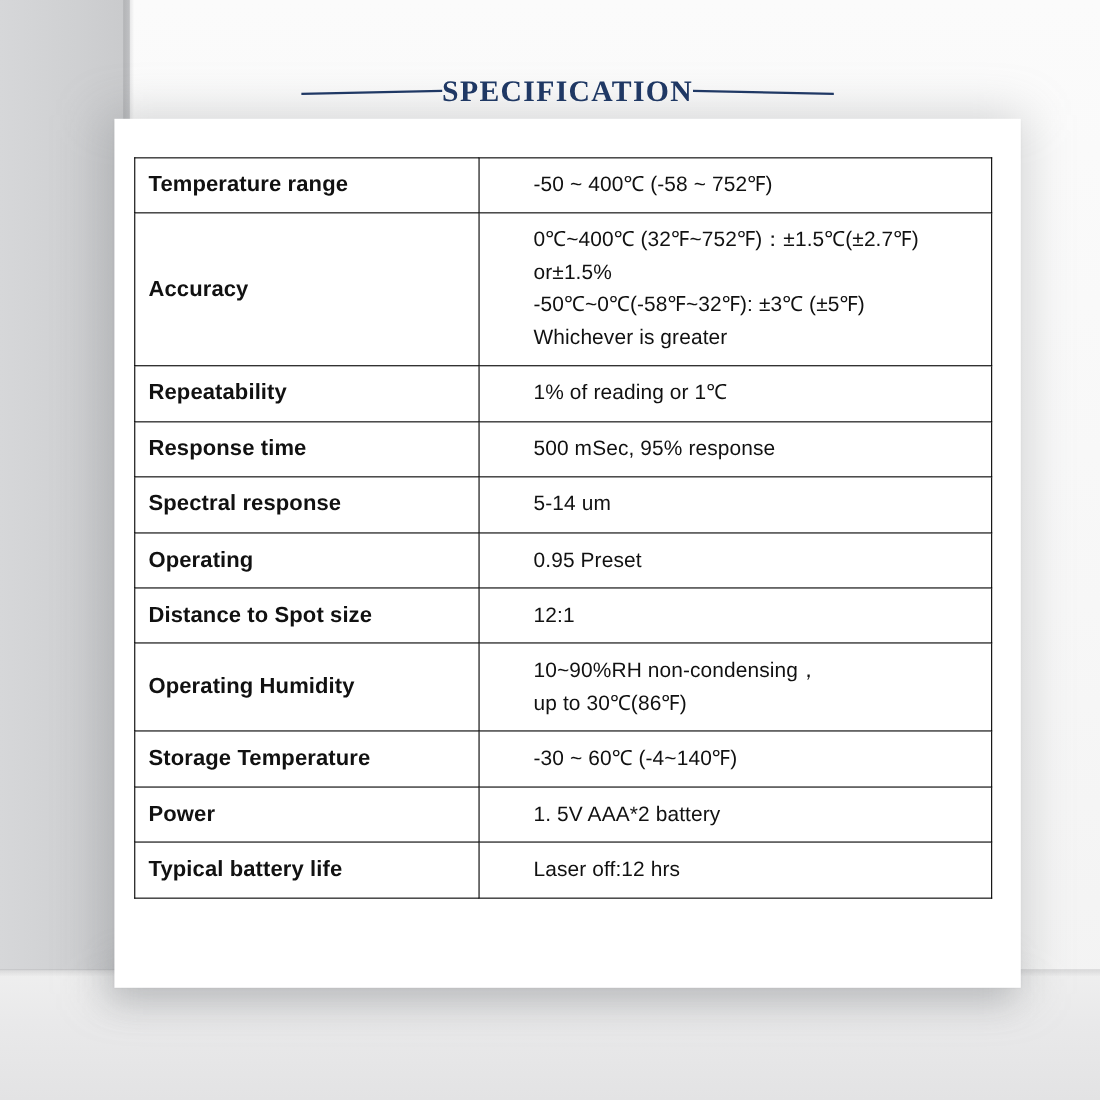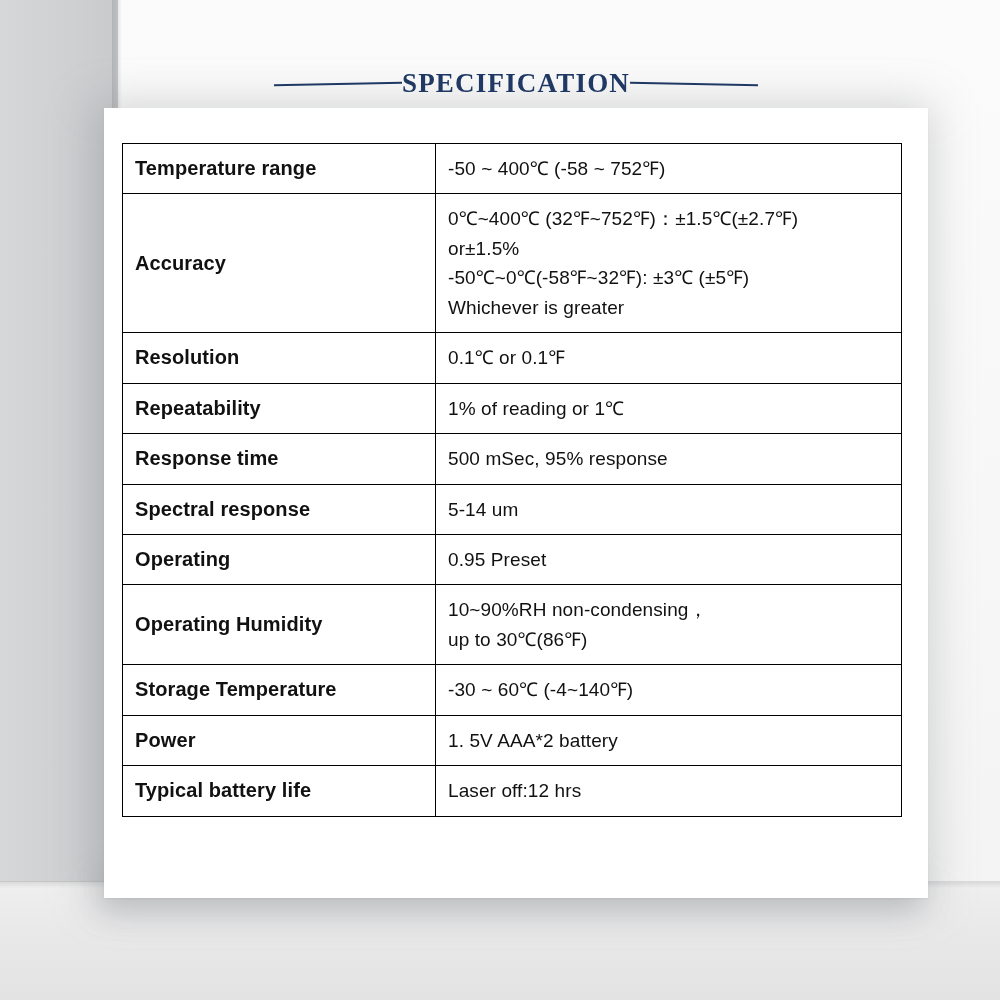--- a/index.html
+++ b/index.html
@@ -141,20 +141,21 @@
   }
   .spec-table td.value {
     font-size: 19px;
     font-weight: normal;
     color: #111111;
     letter-spacing: 0.1px;
   }
   .value-line {
     display: block;
     line-height: 1.55;
+    margin-left: 37px;
   }
   .cell-tall { padding-top: 16px; padding-bottom: 16px; }
 </style>
 </head>
 <body>
 
 <div class="scene">
 
   <div class="wall-left"></div>
   <div class="wall-left-edge"></div>
@@ -183,26 +184,20 @@
         <tr>
           <td class="label cell-tall">Accuracy</td>
           <td class="value cell-tall">
             <span class="value-line">0℃~400℃ (32℉~752℉)：±1.5℃(±2.7℉)</span>
             <span class="value-line">or±1.5%</span>
             <span class="value-line">-50℃~0℃(-58℉~32℉):  ±3℃ (±5℉)</span>
             <span class="value-line">Whichever is greater</span>
           </td>
         </tr>
         <tr>
-          <td class="label">Resolution</td>
-          <td class="value">
-            <span class="value-line">0.1℃ or 0.1℉</span>
-          </td>
-        </tr>
-        <tr>
           <td class="label">Repeatability</td>
           <td class="value">
             <span class="value-line">1% of reading or 1℃</span>
           </td>
         </tr>
         <tr>
           <td class="label">Response time</td>
           <td class="value">
             <span class="value-line">500 mSec, 95% response</span>
           </td>
@@ -210,20 +205,26 @@
         <tr>
           <td class="label">Spectral response</td>
           <td class="value">
             <span class="value-line">5-14 um</span>
           </td>
         </tr>
         <tr>
           <td class="label">Operating</td>
           <td class="value">
             <span class="value-line">0.95 Preset</span>
+          </td>
+        </tr>
+        <tr>
+          <td class="label">Distance to Spot size</td>
+          <td class="value">
+            <span class="value-line">12:1</span>
           </td>
         </tr>
         <tr>
           <td class="label cell-tall">Operating Humidity</td>
           <td class="value cell-tall">
             <span class="value-line">10~90%RH non-condensing，</span>
             <span class="value-line">up to 30℃(86℉)</span>
           </td>
         </tr>
         <tr>

